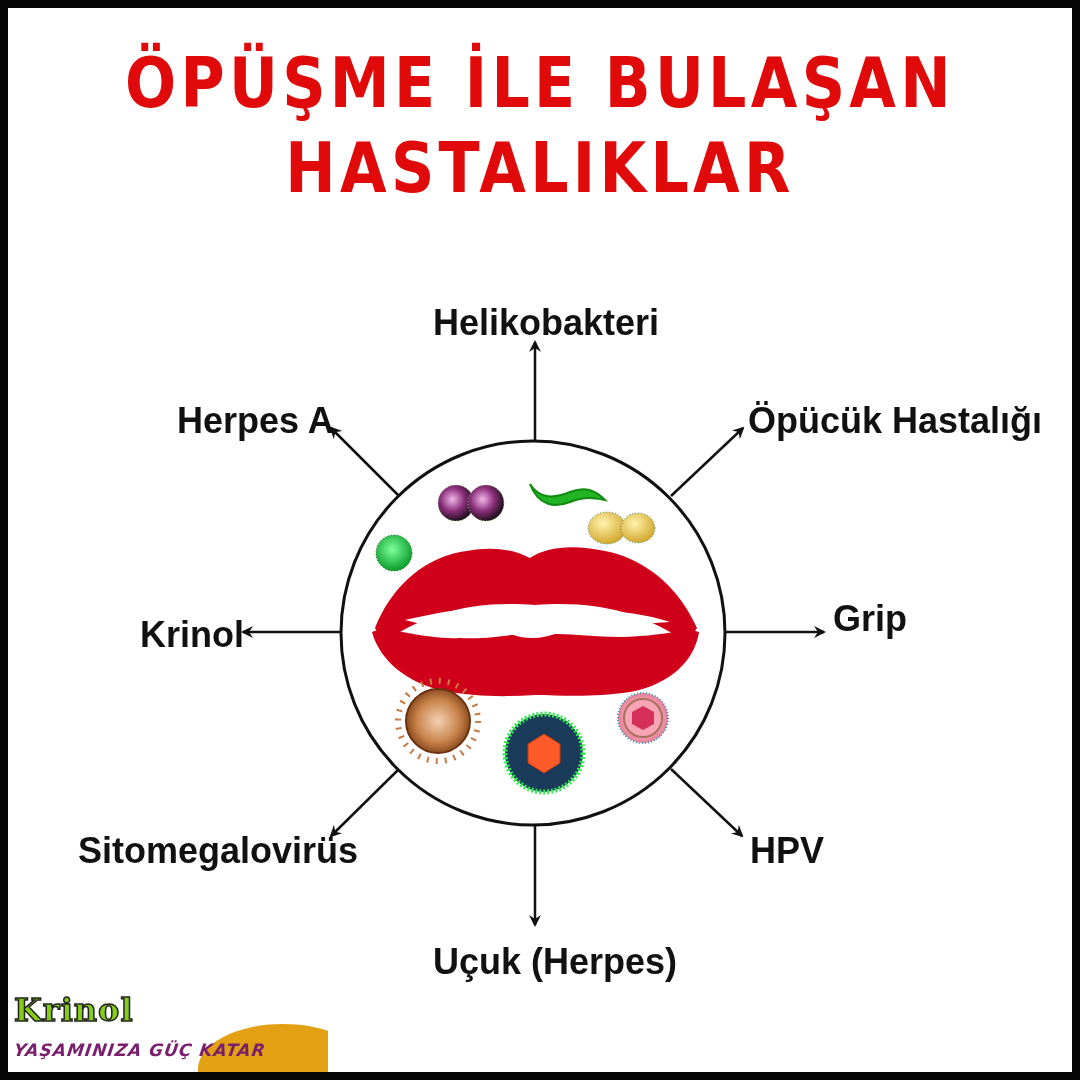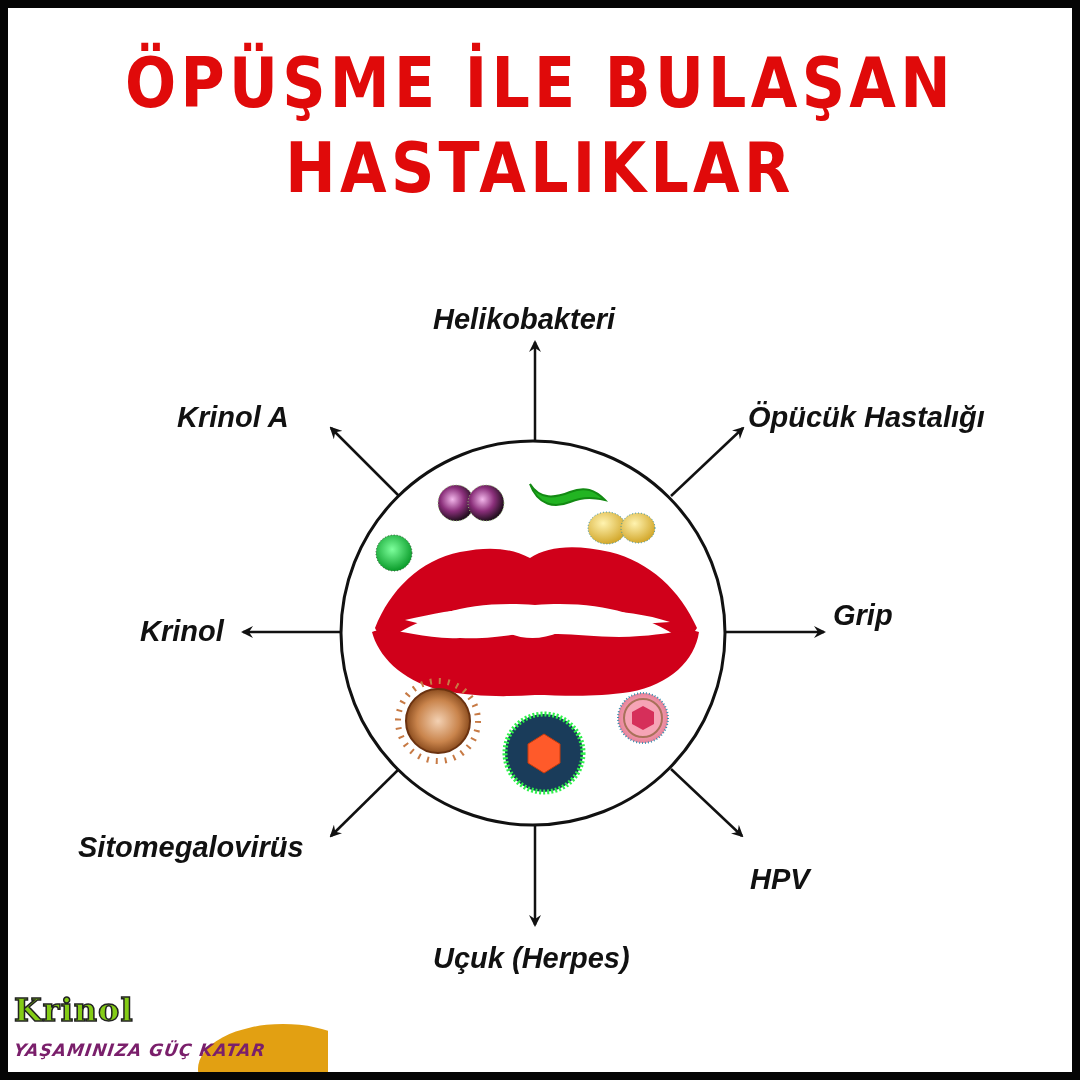--- a/index.html
+++ b/index.html
@@ -1,21 +1,21 @@
 <!DOCTYPE html>
 <html><head>
 <meta charset="utf-8">
 <style>
   html, body { margin:0; padding:0; }
   body { width:1080px; height:1080px; background:#050505; position:relative; overflow:hidden; font-family:"DejaVu Sans", sans-serif; }
   .canvas { position:absolute; left:8px; top:8px; width:1064px; height:1064px; background:#ffffff; overflow:hidden; }
   .title { position:absolute; left:0; width:1080px; text-align:center; color:#e00a0a; font-family:"DejaVu Sans", sans-serif; font-weight:bold; font-size:70px; letter-spacing:5px; line-height:1; transform:scaleX(0.86); transform-origin:540px 0; }
   .t1 { top:48px; }
   .t2 { top:133px; }
-  .label { position:absolute; font-family:"Liberation Sans", sans-serif; font-weight:bold; font-size:29px; color:#111; white-space:nowrap; line-height:1;font-style:italic; }
+  .label { position:absolute; font-family:"Liberation Sans", sans-serif; font-weight:bold; font-size:36px; color:#111; white-space:nowrap; line-height:1; }
   svg.diagram { position:absolute; left:0; top:0; }
   .logo { position:absolute; left:8px; top:990px; width:320px; height:82px; overflow:hidden; }
   .logo-brand { position:absolute; left:6px; top:4px; font-family:"DejaVu Serif", serif; font-weight:bold; font-size:32px; color:#84cc16; -webkit-text-stroke:1.5px #222; letter-spacing:1px; line-height:1; }
   .logo-tag { position:absolute; left:6px; top:50px; font-family:"DejaVu Sans", sans-serif; font-style:italic; font-weight:bold; font-size:17px; color:#7a1f6b; letter-spacing:1px; white-space:nowrap; transform:skewX(-8deg); }
   .logo-sun { position:absolute; left:190px; top:34px; width:170px; height:90px; border-radius:50%; background:#e2a012; }
 </style>
 </head>
 <body>
 
 <div class="canvas"></div>
@@ -92,23 +92,23 @@
   <g>
     <circle cx="643" cy="718" r="25" fill="url(#gPink)" stroke="#3a8fb0" stroke-width="2" stroke-dasharray="1 2"></circle>
     <circle cx="643" cy="718" r="19" fill="#f6a4b6" stroke="#a9715a" stroke-width="2"></circle>
     <polygon points="643,706 654,712 654,724 643,730 632,724 632,712" fill="#d62f5a"></polygon>
   </g>
 </svg>
 
 <div class="label" style="left:433px; top:305px;">Helikobakteri</div>
 <div class="label" style="left:748px; top:403px;text-align:right;">Öpücük Hastalığı</div>
 <div class="label" style="left:833px; top:601px;">Grip</div>
-<div class="label" style="left:750px; top:833px;margin-top:32px;">HPV</div>
+<div class="label" style="left:750px; top:833px;">HPV</div>
 <div class="label" style="left:433px; top:936px;margin-top:8px;">Uçuk (Herpes)</div>
 <div class="label" style="left:78px; top:833px;">Sitomegalovirüs</div>
 <div class="label" style="left:140px; top:617px;">Krinol</div>
-<div class="label" style="left:177px; top:403px;">Krinol A</div>
+<div class="label" style="left:177px; top:403px;">Herpes A</div>
 
 <div class="logo">
   <div class="logo-sun"></div>
   <div class="logo-brand">Krinol</div>
   <div class="logo-tag">YAŞAMINIZA GÜÇ KATAR</div>
 </div>
 
 </body></html>

